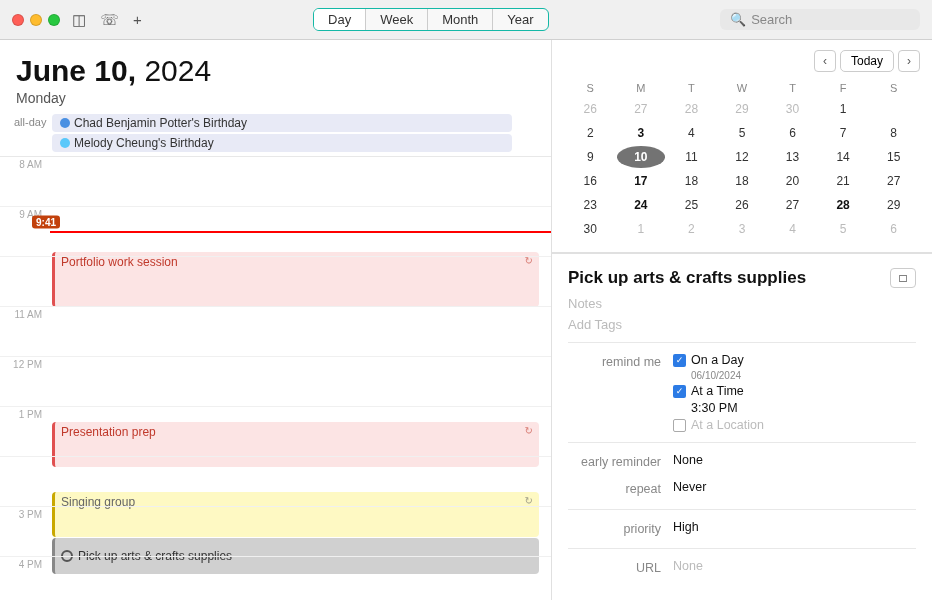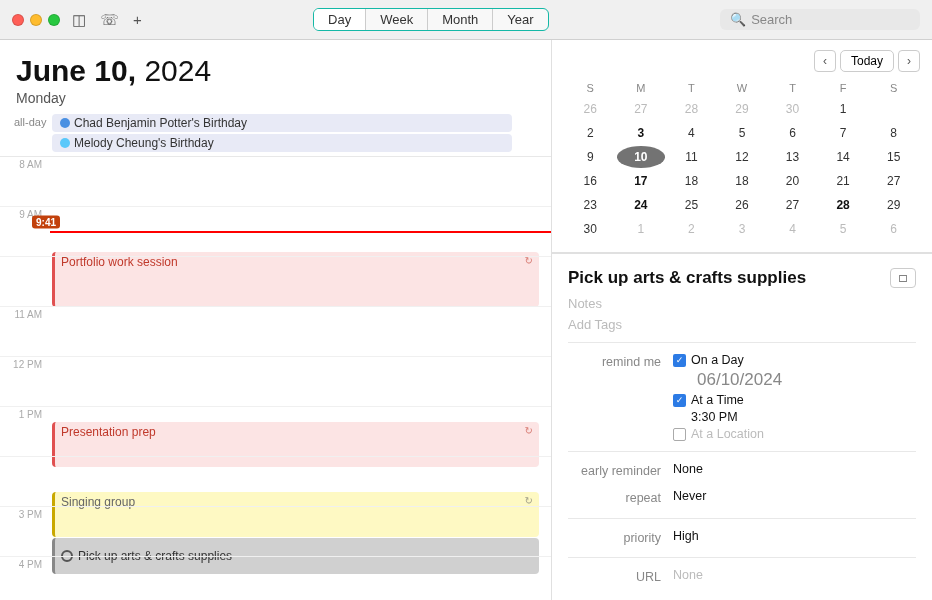--- a/index.html
+++ b/index.html
@@ -340,23 +340,23 @@
       font-size: 9px;
       flex-shrink: 0;
     }
     .checkbox-unchecked {
       width: 13px; height: 13px;
       border: 1.5px solid #aaa;
       border-radius: 2px;
       flex-shrink: 0;
     }
     .remind-date {
-      font-size: 17px;
+      font-size: 10px;
       color: #888;
-      margin-left: 24px;
+      margin-left: 18px;
     }
     .remind-time {
       font-size: 12.5px;
       color: #111;
       margin-left: 18px;
     }
     .remind-inactive {
       color: #bbb;
     }
   </style>

